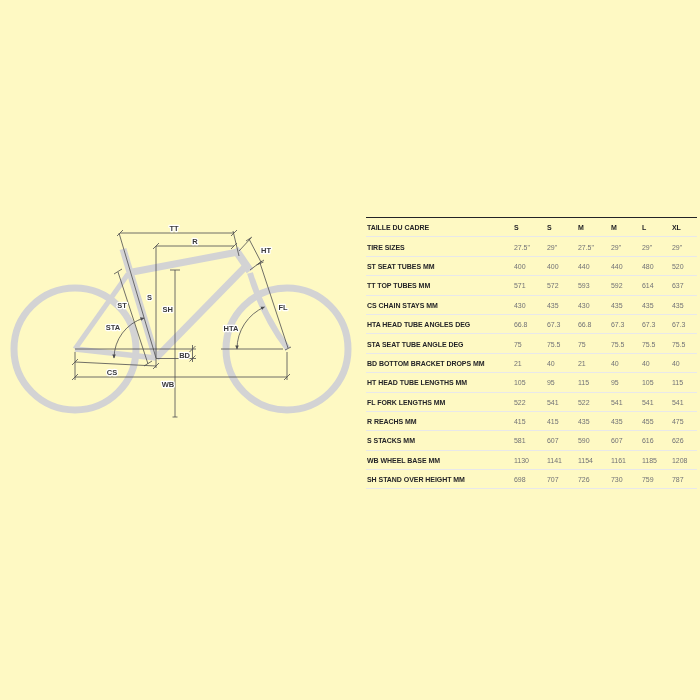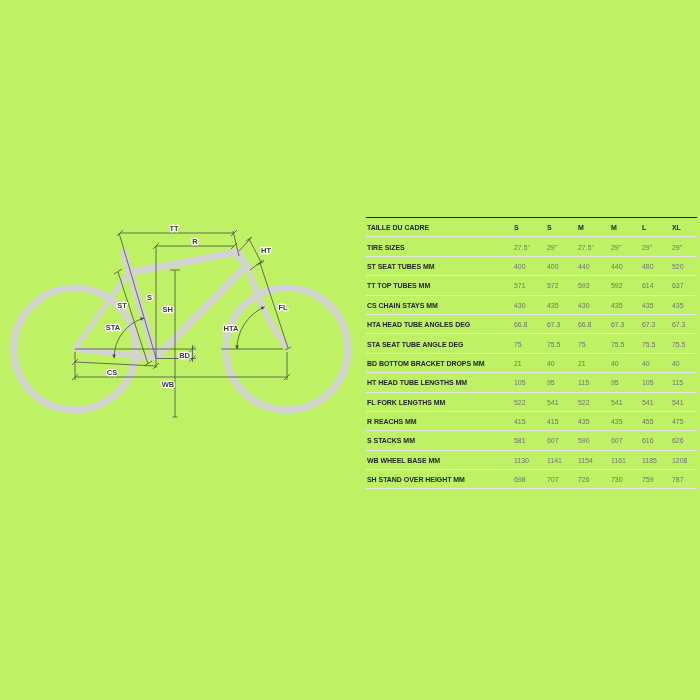--- a/index.html
+++ b/index.html
@@ -1,16 +1,16 @@
 <!DOCTYPE html>
 <html><head>
 <meta charset="utf-8">
 <style>
   html,body{margin:0;padding:0;background:#ffffff;}
-  .page{position:relative;width:700px;height:700px;background:#bef264;overflow:hidden;
+  .page{position:relative;width:700px;height:700px;background:#fef9c3;overflow:hidden;
         font-family:"Liberation Sans",sans-serif;}
   .diagram-svg{position:absolute;left:0;top:0;}
   .dlab{font-family:"Liberation Sans",sans-serif;font-size:7.5px;font-weight:700;fill:#3a3a3c;
         paint-order:stroke;stroke:#ffffff;stroke-width:2.5px;stroke-linejoin:round;text-anchor:middle;}
   .dlab.end{text-anchor:end;}
   .geo-table{position:absolute;left:366px;top:217px;width:331px;border-top:1.5px solid #232326;}
   .trow{position:relative;height:19.4px;border-bottom:1px solid #e8e8ea;box-sizing:border-box;}
   .lbl{position:absolute;left:1px;top:50%;transform:translateY(-50%);
        font-size:7px;font-weight:700;color:#242428;letter-spacing:-0.05px;white-space:nowrap;}
   .val{position:absolute;top:50%;transform:translateY(-50%);

